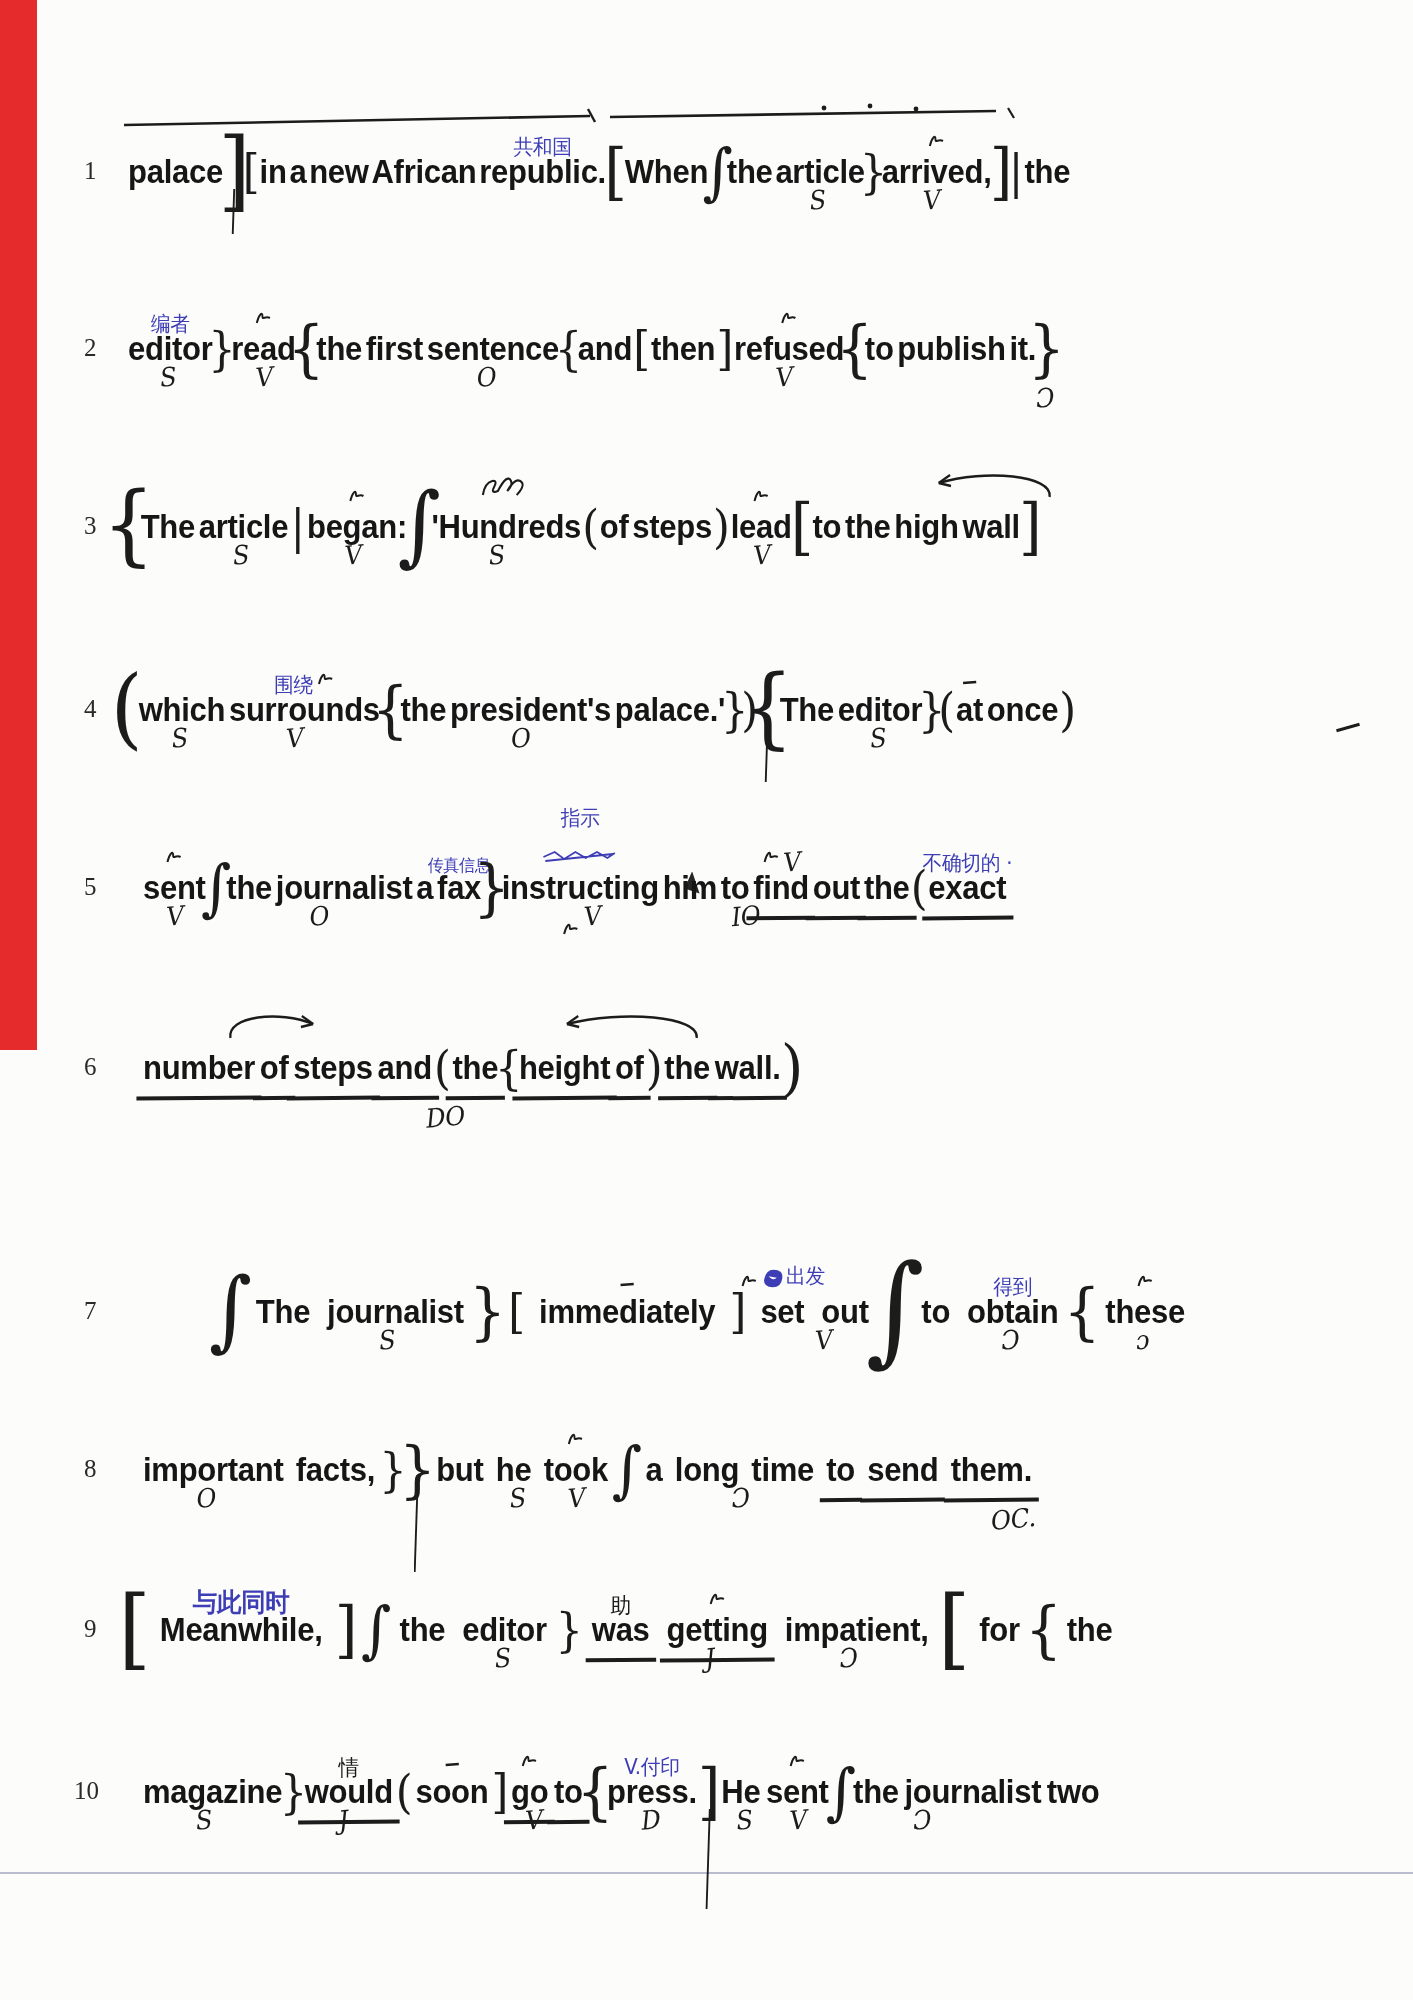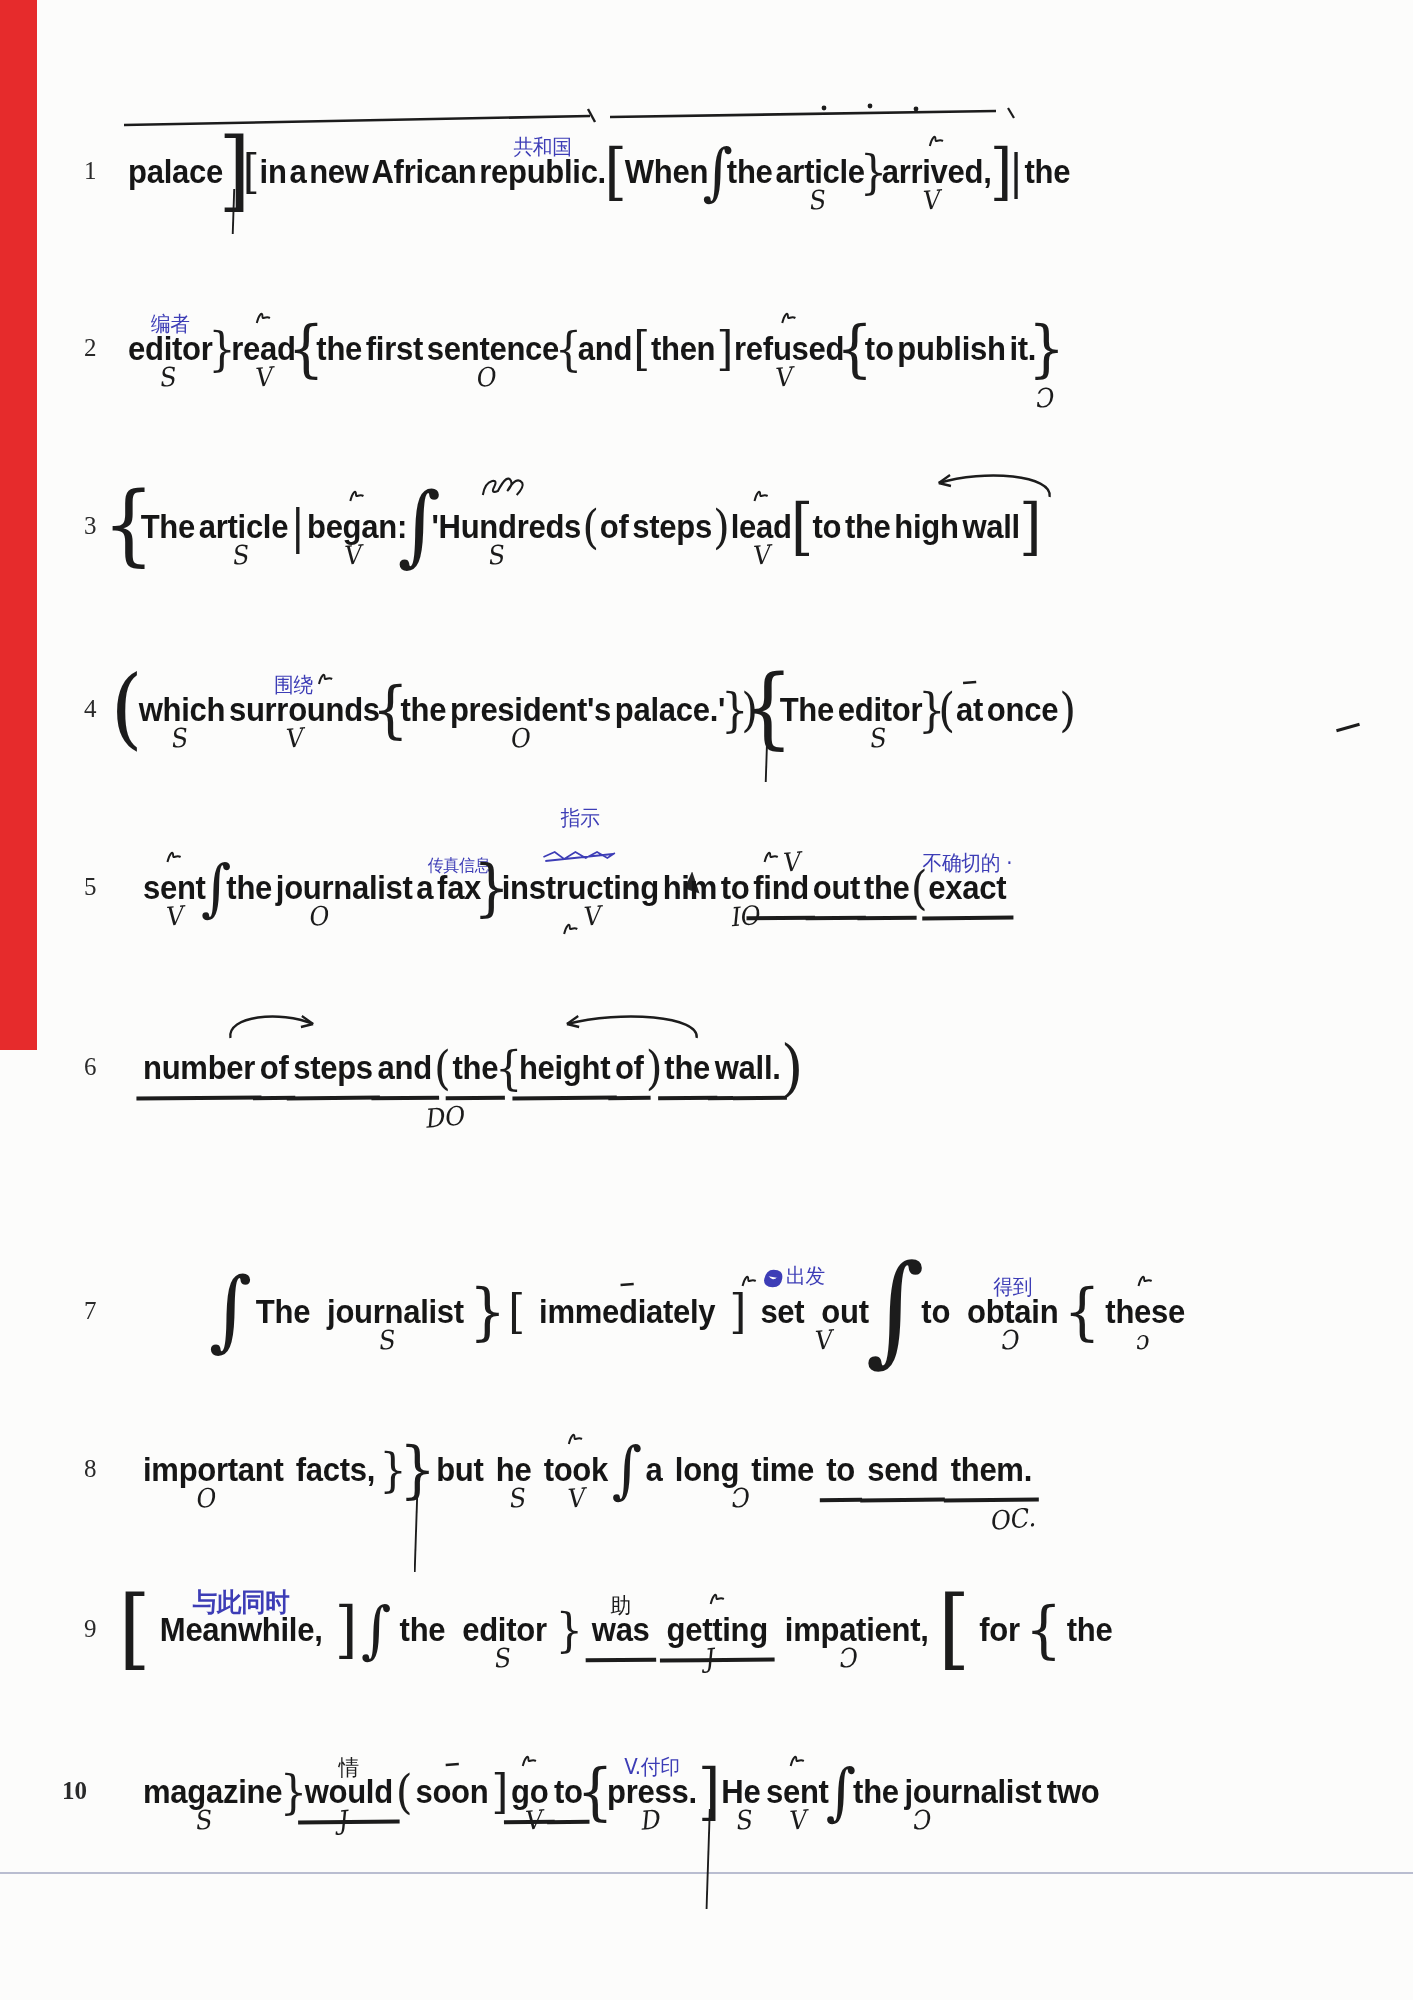--- a/index.html
+++ b/index.html
@@ -277,21 +277,21 @@
           <span class="inkcjk">助</span>
         </span></span><span class="tok ul">getting<span class="mka">
           <span><svg width="20" height="17" viewBox="0 0 20 17">
               <path d="M3 15 C5 7 9 3 9 8 C9 13 12 7 17 10" fill="none" stroke="#1c1c1c" stroke-width="2.1"></path>
             </svg></span>
         </span><span class="mkb">
           <span class="lab">J</span>
         </span></span><span class="tok">impatient,<span class="mkb">
           <span class="lab">Ɔ</span>
         </span></span><span class="bk lg"><b>[</b></span><span class="tok">for</span><span class="bk md"><b>{</b></span><span class="tok">the</span></div>
-    <span class="num" style="left: 62px; top: 1777px; font-weight: bold;">10</span>
+    <span class="num" style="left: 74px; top: 1777px;">10</span>
     <div class="line" style="top: 1770px; left: 143px; --ws: 6px;"><span class="tok">magazine<span class="mkb">
           <span class="lab">S</span>
         </span></span><span class="bk sm"><b>}</b></span><span class="tok ul">would<span class="mka">
           <span class="inkcjk">情</span>
         </span><span class="mkb">
           <span class="lab">J</span>
         </span></span><span class="bk sm"><b>(</b></span><span class="tok">soon<span class="mka">
           <span><svg width="18" height="7" viewBox="0 0 18 7">
               <path d="M2 4 L16 3" stroke="#1c1c1c" stroke-width="2.6" fill="none"></path>
             </svg></span>

